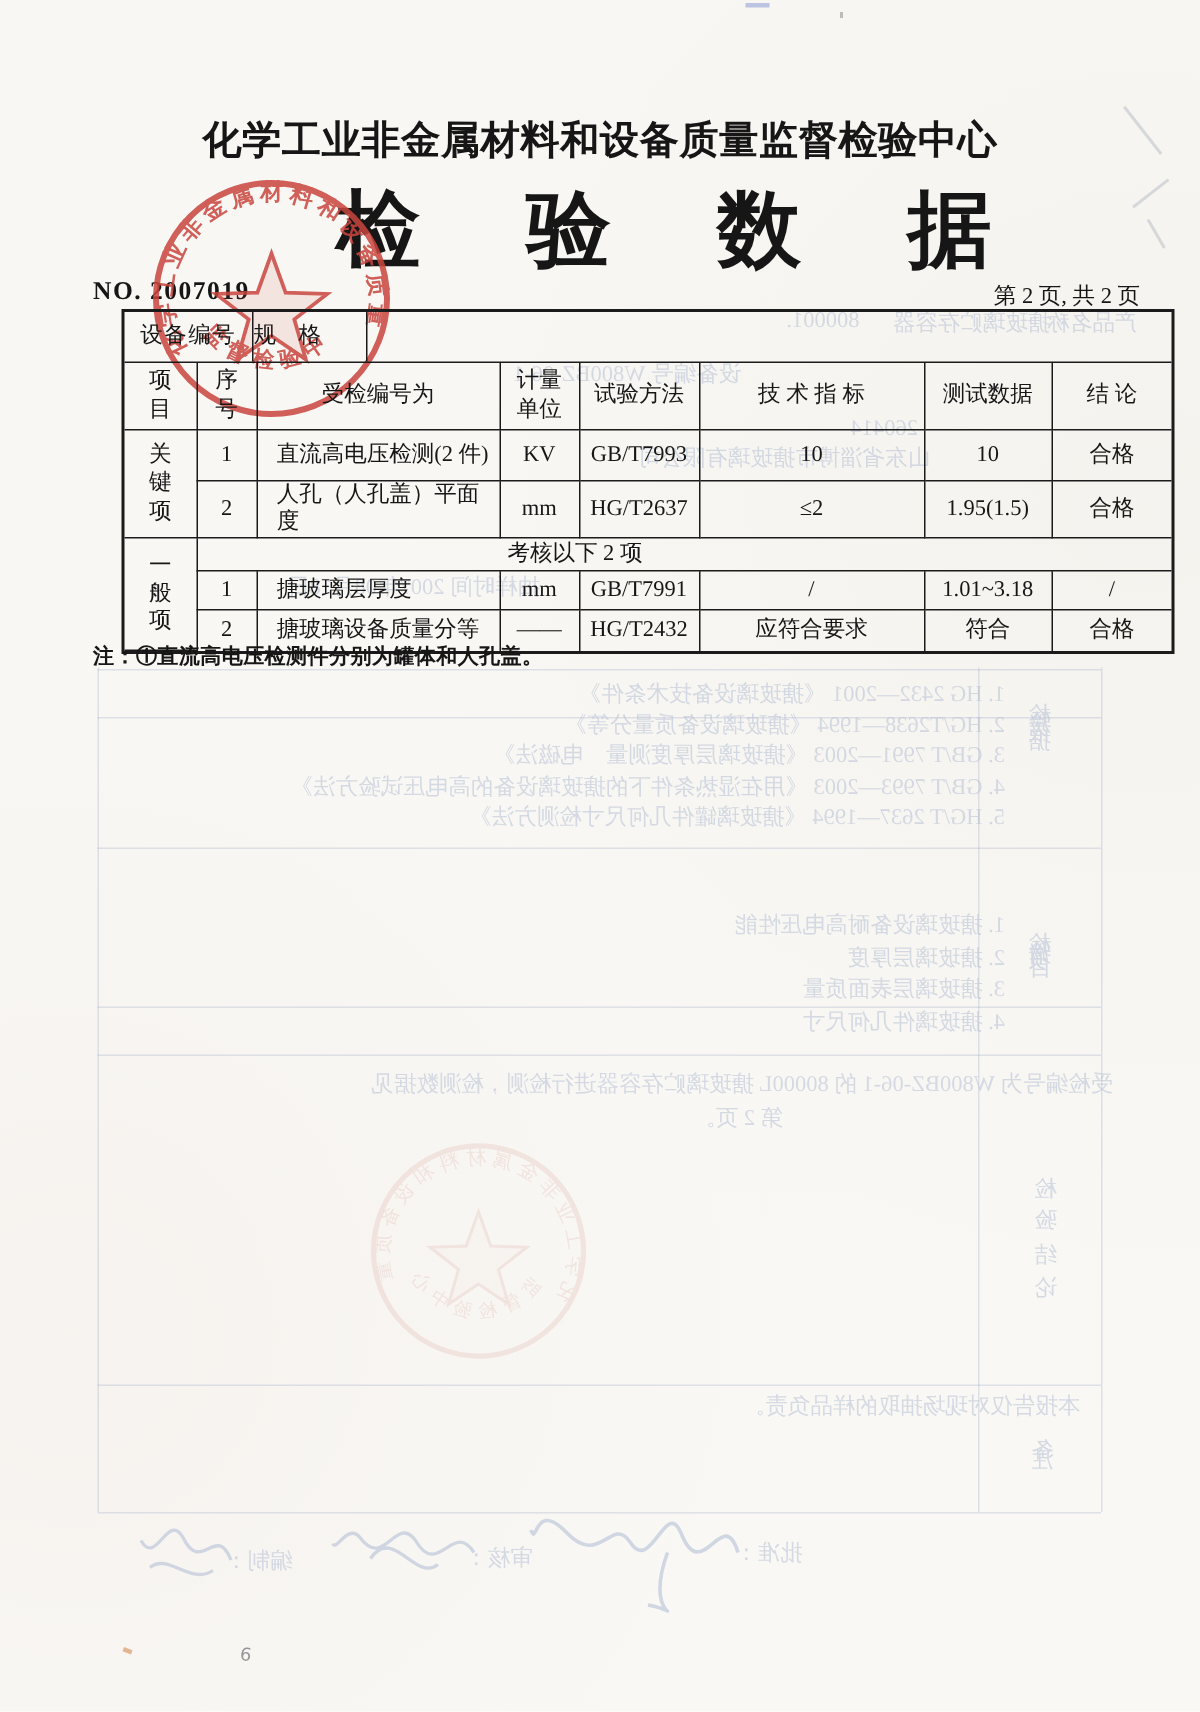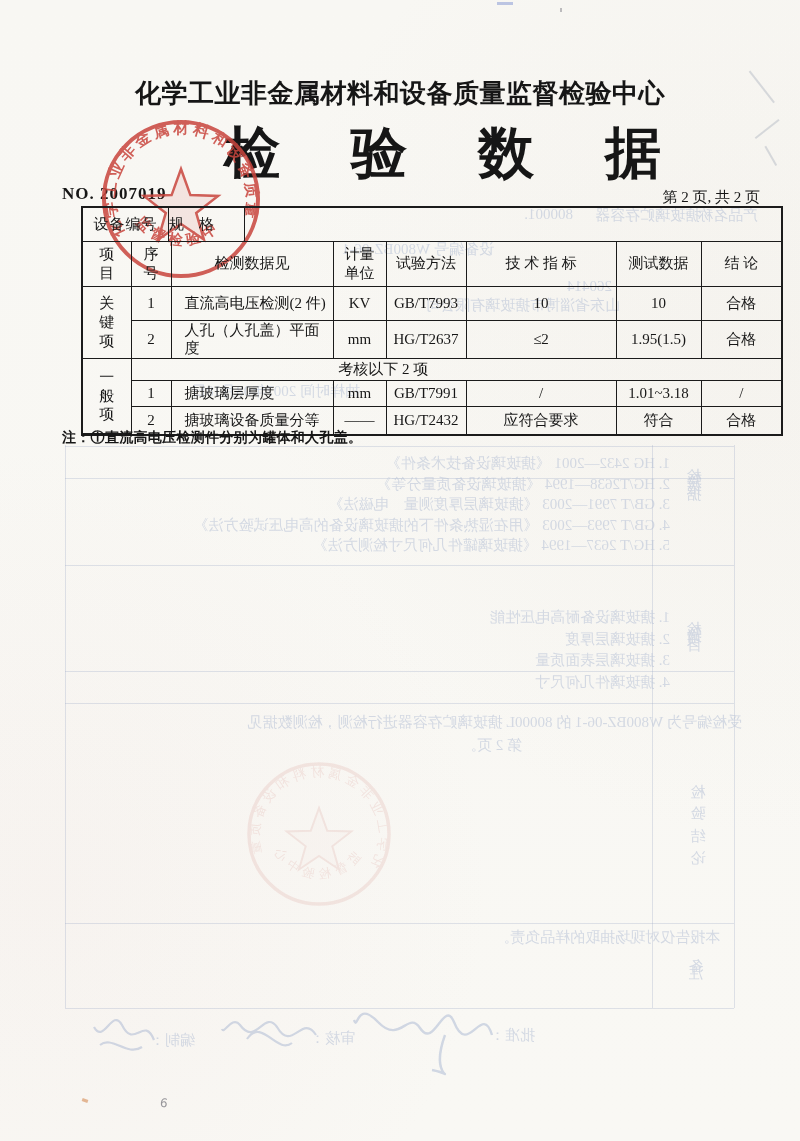--- a/index.html
+++ b/index.html
@@ -162,21 +162,21 @@
         <col style="width:150px">
         <col style="width:85px">
         <col style="width:80px">
     </colgroup>
     <tbody>
         <tr class="h-head">
       <th class="pre">项
 目</th>
       <th class="pre">序
 号</th>
-      <th>检测数据见</th>
+      <th>受检编号为</th>
       <th class="pre">计量
 单位</th>
       <th>试验方法</th>
       <th>技 术 指 标</th>
       <th>测试数据</th>
       <th>结 论</th>
     </tr>
     <tr class="h-row">
       <td rowspan="2" class="pre">关
 键

